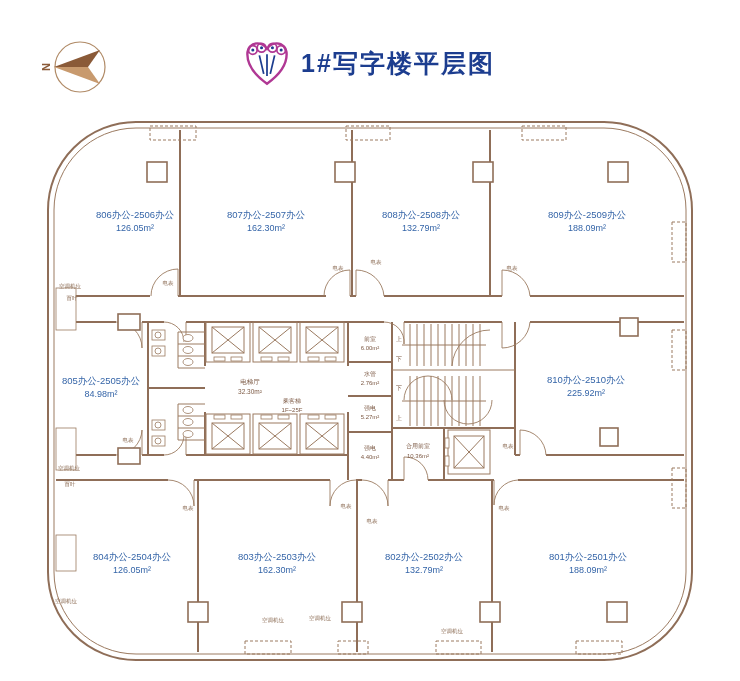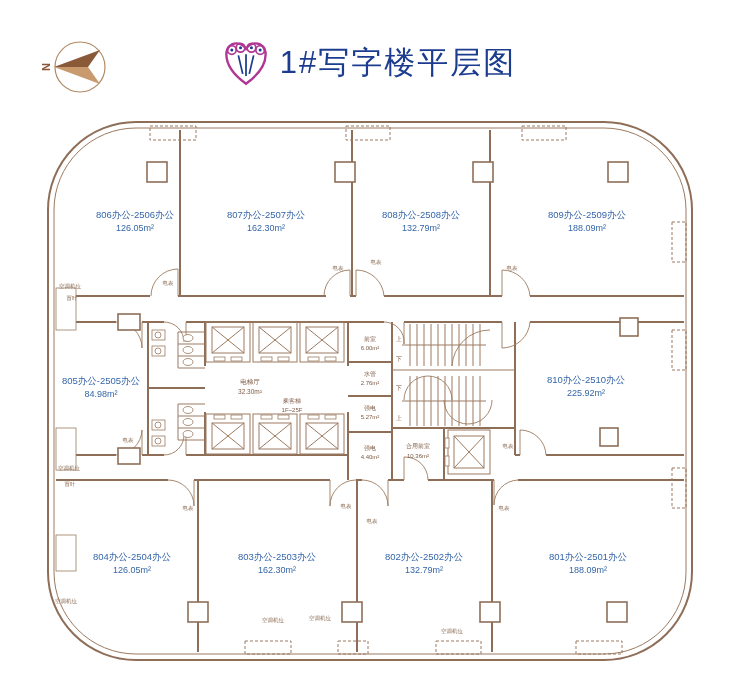--- a/index.html
+++ b/index.html
@@ -1,20 +1,20 @@
 <!DOCTYPE html>
 <html><head>
 <meta charset="utf-8">
 <style>
   html,body{margin:0;padding:0;background:#fff;}
   .page{position:relative;width:740px;height:681px;background:#ffffff;overflow:hidden;
         font-family:"Liberation Sans","DejaVu Sans",sans-serif;}
   .hdr{position:absolute;left:0;top:28px;width:740px;height:70px;display:flex;
        align-items:center;justify-content:center;gap:12px;}
-  .hdr h1{margin:0;font-size:31px;font-weight:normal;color:#1c3d8f;letter-spacing:2px;}
+  .hdr h1{margin:0;font-size:25px;font-weight:bold;color:#1c3d8f;letter-spacing:2px;}
   .compass{position:absolute;left:30px;top:34px;}
   svg text{font-family:"Liberation Sans","DejaVu Sans",sans-serif;}
   .uname{fill:#3565a8;font-size:9.5px;text-anchor:middle;}
   .uarea{fill:#3565a8;font-size:9px;text-anchor:middle;}
   .cl{fill:#7d5a45;font-size:6.5px;text-anchor:middle;}
   .cls{fill:#7d5a45;font-size:6px;text-anchor:middle;}
   .tiny{fill:#8a6a52;font-size:5.5px;text-anchor:middle;}
   .wall{stroke:#8f6e58;stroke-width:2;fill:none;}
   .wallthin{stroke:#9b7a60;stroke-width:1;fill:none;}
   .arc{stroke:#9b7a60;stroke-width:0.9;fill:none;}

